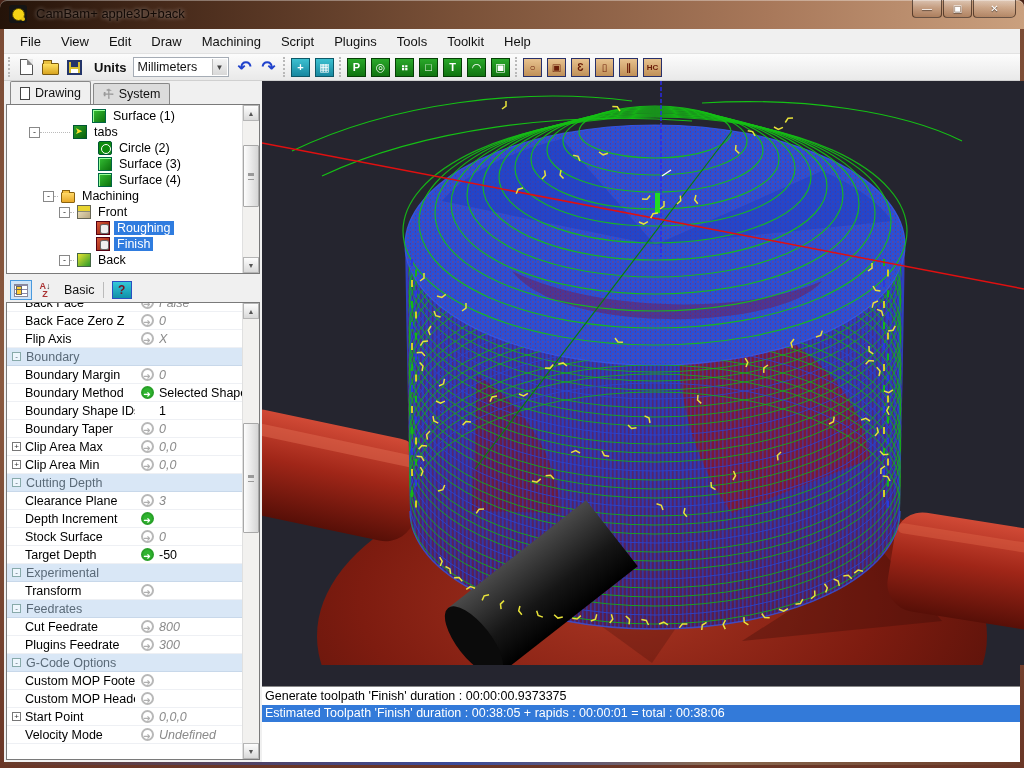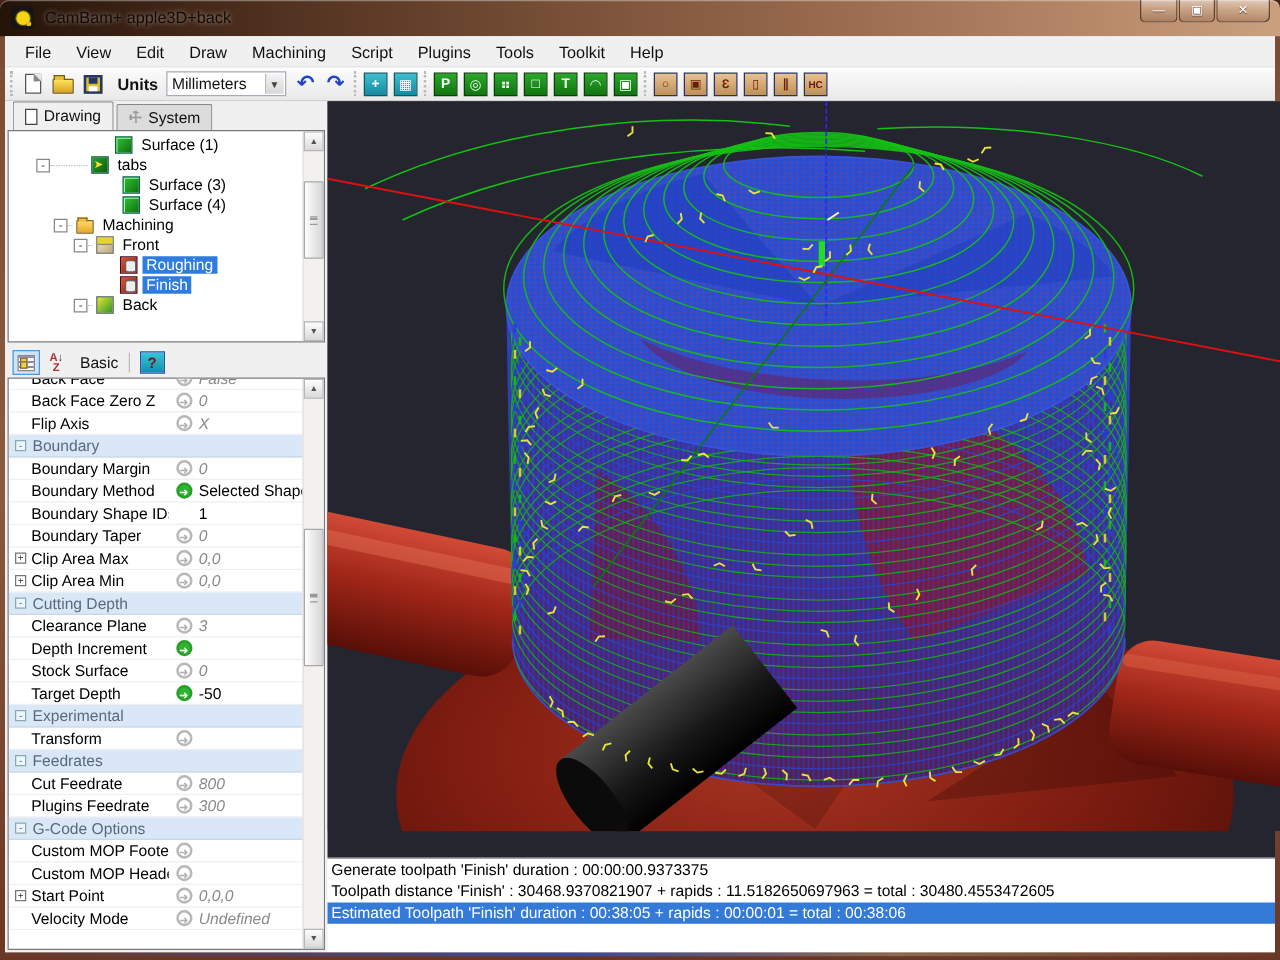--- a/index.html
+++ b/index.html
@@ -273,20 +273,25 @@
                 <span style="width: 82px; flex: 0 0 auto;"></span>
                 <span class="ti ti-surface"></span>
                 <span class="tlabel">Surface (1)</span>
               </div>
               <div class="trow">
                 <span style="width: 22px; flex: 0 0 auto;"></span>
                 <span class="texp">-</span>
                 <span style="width: 30px; flex: 0 0 auto; border-bottom: 1px dotted rgb(187, 187, 187); height: 1px;"></span>
                 <span class="ti ti-tabs"></span>
                 <span class="tlabel">tabs</span>
+              </div>
+              <div class="trow">
+                <span style="width: 88px; flex: 0 0 auto;"></span>
+                <span class="ti ti-circle"></span>
+                <span class="tlabel">Circle (2)</span>
               </div>
               <div class="trow">
                 <span style="width: 88px; flex: 0 0 auto;"></span>
                 <span class="ti ti-surface"></span>
                 <span class="tlabel">Surface (3)</span>
               </div>
               <div class="trow">
                 <span style="width: 88px; flex: 0 0 auto;"></span>
                 <span class="ti ti-surface"></span>
                 <span class="tlabel">Surface (4)</span>
@@ -829,21 +834,20 @@
                 <path d="M261,107 l4,-3 l0,-5" stroke="#e8e33a" stroke-width="1.5" fill="none" transform="rotate(203 261 107)"></path>
                 <path d="M358,30 l4,-3 l0,-5" stroke="#e8e33a" stroke-width="1.5" fill="none" transform="rotate(274 358 30)"></path>
                 <path d="M398,128 l4,-3 l0,-5" stroke="#e8e33a" stroke-width="1.5" fill="none" transform="rotate(0 398 128)"></path>
                 <path d="M380,118 l4,-3 l0,-5" stroke="#e8e33a" stroke-width="1.5" fill="none" transform="rotate(40 380 118)"></path>
               </g>
           </svg>
         </div>
 
         <div class="logbox" id="logbox">
             <div class="logline">Generate toolpath 'Finish' duration : 00:00:00.9373375</div>
-            <div class="logline">Toolpath distance 'Finish' : 30468.9370821907 + rapids : 11.5182650697963 = total : 30480.4553472605</div>
             <div class="logline sel">Estimated Toolpath 'Finish' duration : 00:38:05 + rapids : 00:00:01 = total : 00:38:06</div>
           </div>
       </div>
     </div>
 
   </div>
   <div class="bottom-glow"></div>
 </div>
 
 </body></html>

